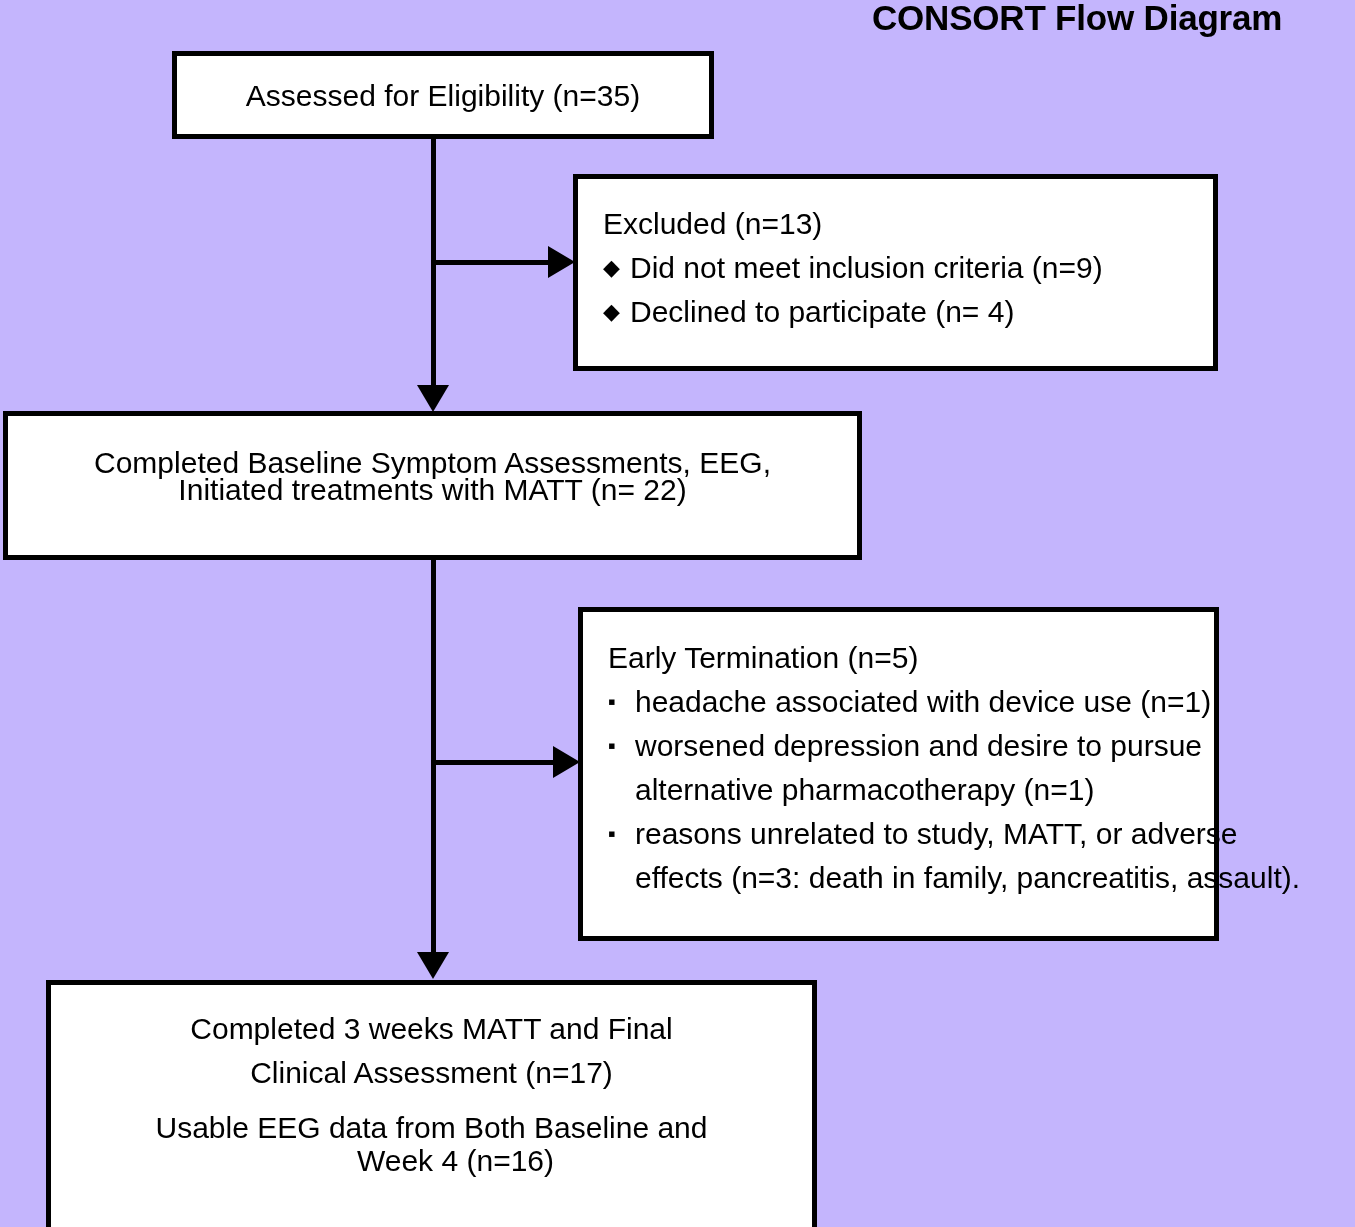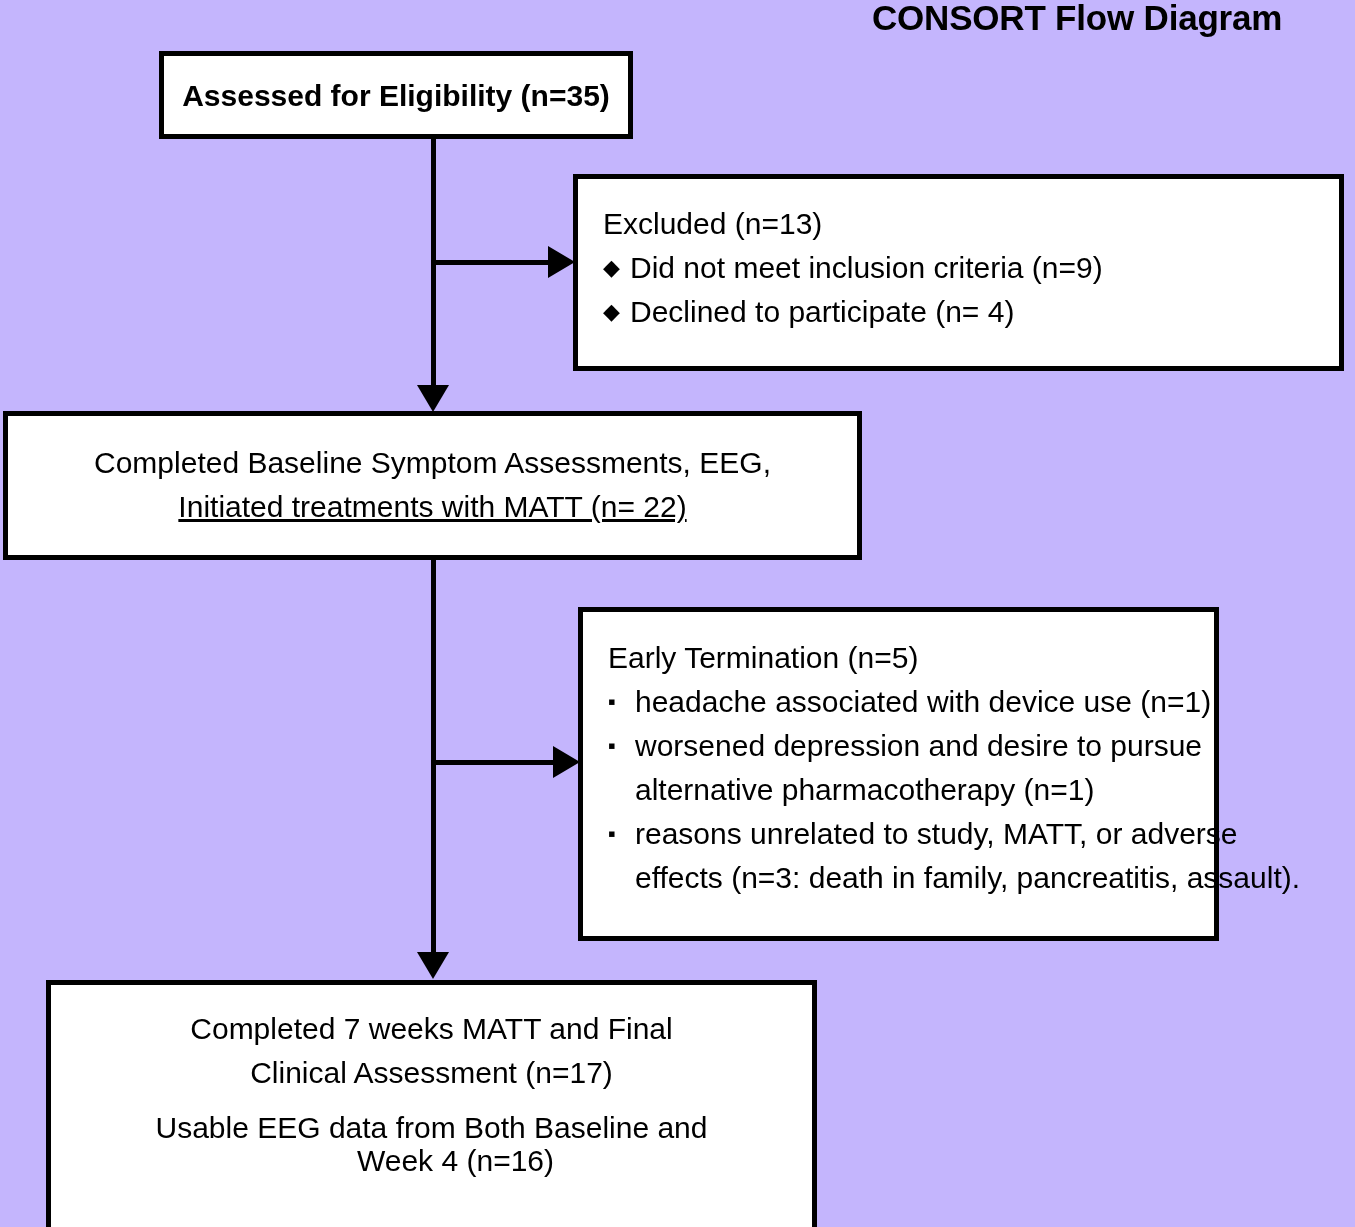--- a/index.html
+++ b/index.html
@@ -97,49 +97,49 @@
     border-left: 27px solid #000000;
   }
 </style>
 </head>
 <body>
 
 <div id="canvas">
 
   <div class="title" style="left:872px; top:-2px;">CONSORT Flow Diagram</div>
 
-  <div class="box" style="left:159px; top:51px; width:474px; height:88px;font-weight:bold;">
+  <div class="box" style="left:172px; top:51px; width:542px; height:88px;">
     <div class="box-text center" style="top:18px;">Assessed for Eligibility (n=35)</div>
   </div>
 
   <div class="vline" style="left:431px; top:139px; height:246px;"></div>
   <div class="arrow-down" style="left:417px; top:385px;"></div>
 
   <div class="hline" style="left:431px; top:260px; width:117px;"></div>
   <div class="arrow-right" style="left:548px; top:246px;"></div>
 
-  <div class="box" style="left:573px; top:174px; width:771px; height:197px;">
+  <div class="box" style="left:573px; top:174px; width:645px; height:197px;">
     <div class="blk" style="left:25px; top:23px; width:600px;">
       <div class="head">Excluded (n=13)</div>
       <ul>
         <li>
           <span class="bullet diamond">◆</span>
           <span>Did not meet inclusion criteria (n=9)</span>
         </li>
         <li>
           <span class="bullet diamond">◆</span>
           <span>Declined to participate (n= 4)</span>
         </li>
       </ul>
     </div>
   </div>
 
   <div class="box" style="left:3px; top:411px; width:859px; height:149px;">
     <div class="box-text center" style="top:25px;">Completed Baseline Symptom Assessments, EEG,</div>
-    <div class="box-text center" style="top:69px;text-decoration:underline;">Initiated treatments with MATT (n= 22)</div>
+    <div class="box-text center" style="top:52px;">Initiated treatments with MATT (n= 22)</div>
   </div>
 
   <div class="vline" style="left:431px; top:560px; height:392px;"></div>
   <div class="arrow-down" style="left:417px; top:952px;"></div>
 
   <div class="hline" style="left:431px; top:760px; width:122px;"></div>
   <div class="arrow-right" style="left:553px; top:746px;"></div>
 
   <div class="box" style="left:578px; top:607px; width:641px; height:334px;">
     <div class="blk" style="left:25px; top:24px; width:720px;">
@@ -155,19 +155,19 @@
         </li>
         <li>
           <span class="bullet square">▪</span>
           <span>reasons unrelated to study, MATT, or adverse effects (n=3: death in family, pancreatitis, assault).</span>
         </li>
       </ul>
     </div>
   </div>
 
   <div class="box" style="left:46px; top:980px; width:771px; height:262px;">
-    <div class="box-text center" style="top:22px;">Completed 7 weeks MATT and Final</div>
+    <div class="box-text center" style="top:22px;">Completed 3 weeks MATT and Final</div>
     <div class="box-text center" style="top:66px;">Clinical Assessment (n=17)</div>
     <div class="box-text center" style="top:121px;">Usable EEG data from Both Baseline and</div>
     <div class="box-text center" style="top:154px;padding-left:48px;">Week 4 (n=16)</div>
   </div>
 
 </div>
 
 </body></html>

